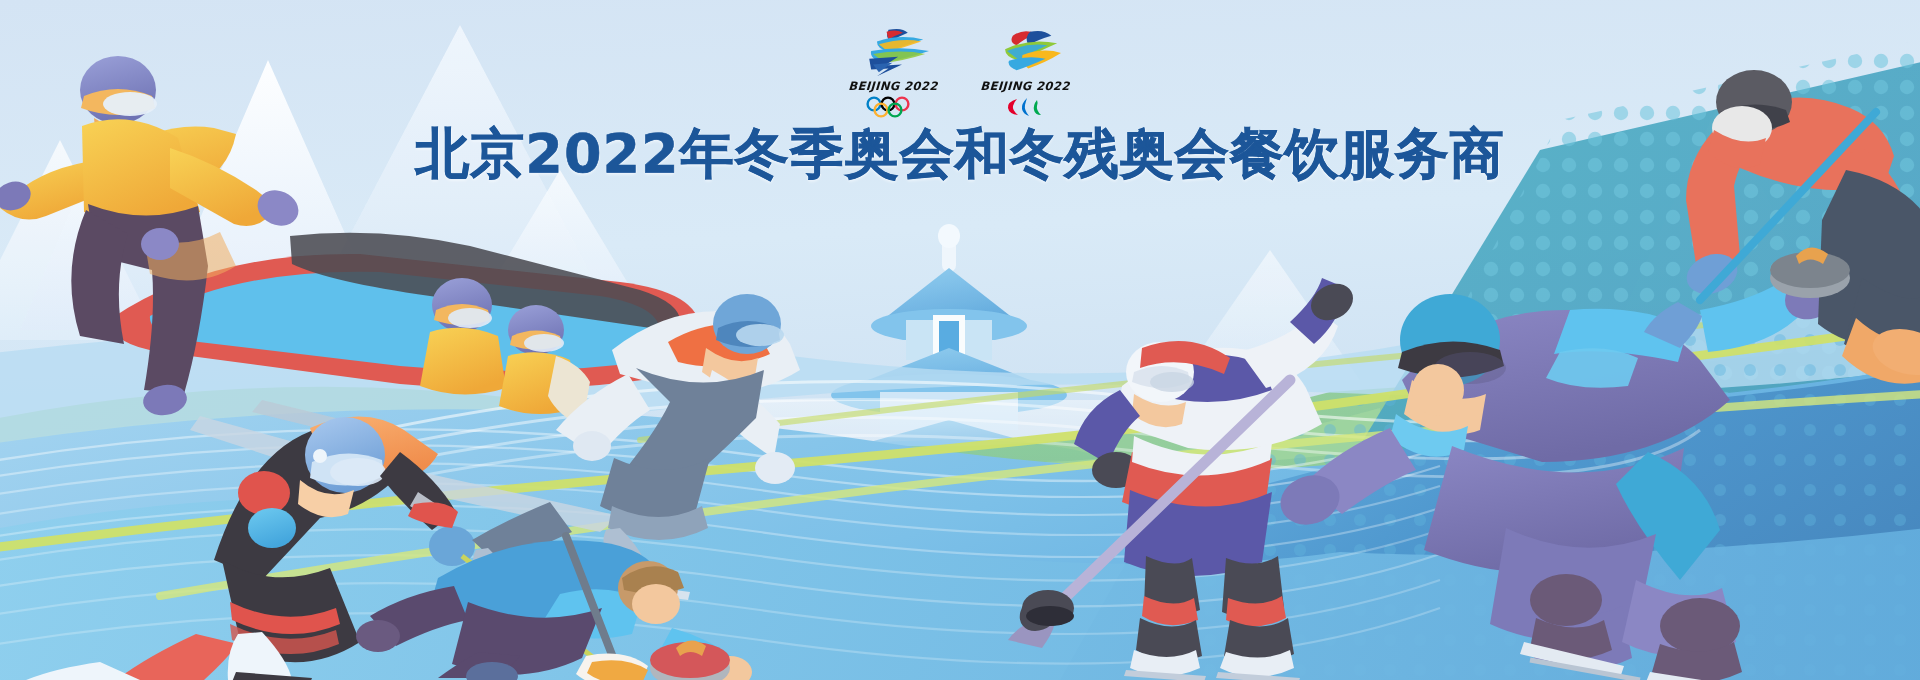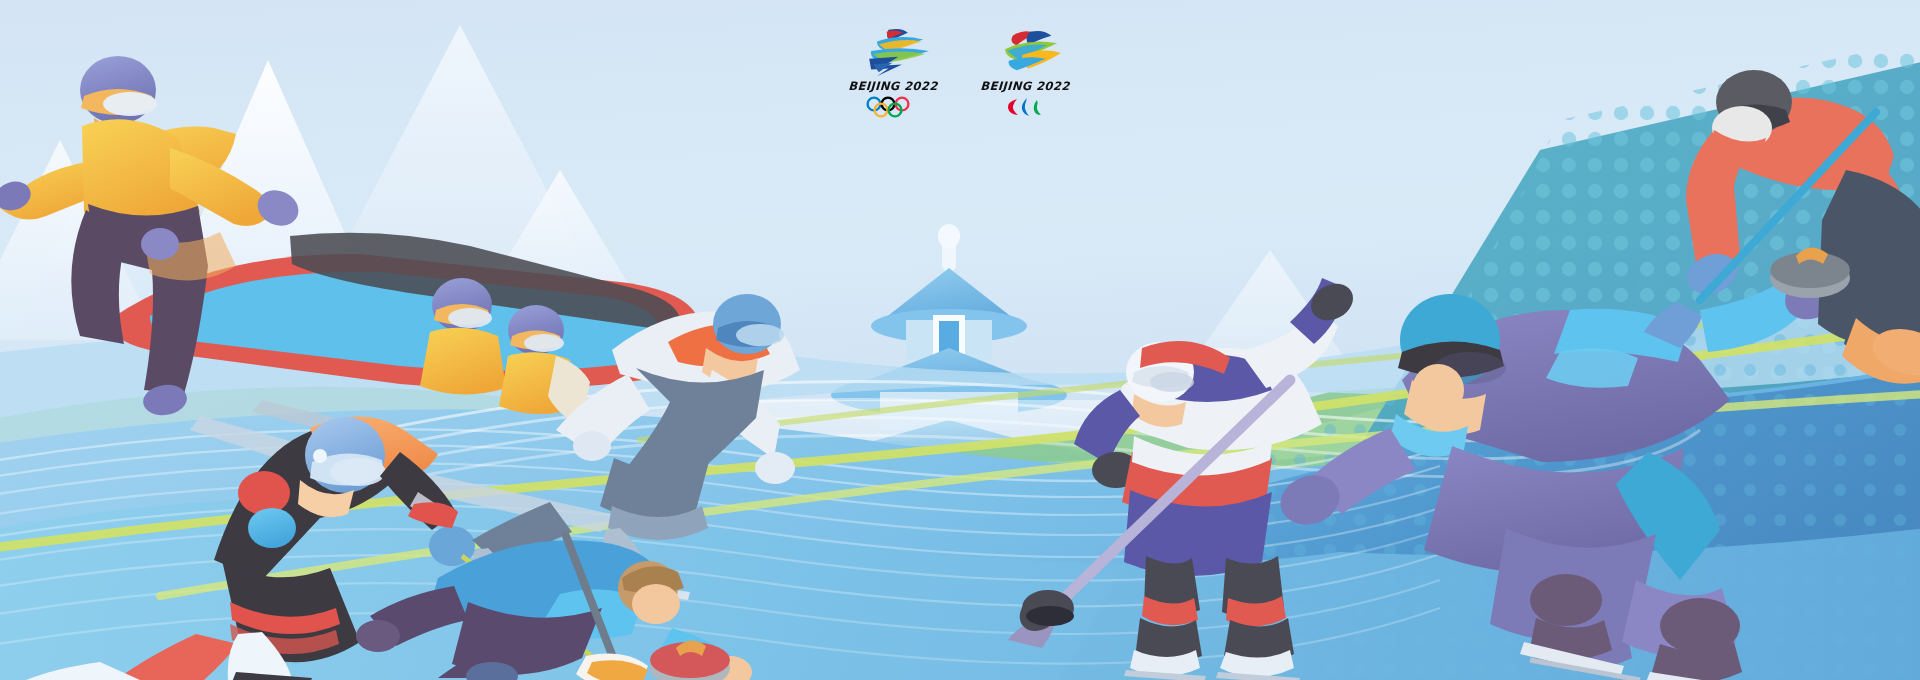--- a/index.html
+++ b/index.html
@@ -487,14 +487,17 @@
       </svg>
       <span class="wordmark">BEIJING 2022</span>
       <svg class="sym" width="46" height="22" viewBox="0 0 46 22">
         <path d="M14 3 Q4 6 5 12 Q6 18 15 19 Q9 14 10 10 Q11 6 14 3 Z" fill="#e4002b"></path>
         <path d="M24 2 Q18 8 19 13 Q20 18 26 20 Q21 14 22 9 Q23 5 24 2 Z" fill="#0072ce"></path>
         <path d="M34 4 Q30 9 31 14 Q32 19 38 19 Q33 14 34 10 Q35 6 34 4 Z" fill="#00a94f"></path>
       </svg>
     </div>
   </div>
 
+  <div class="title-wrap">
+    <span class="title">北京2022年冬季奥会和冬残奥会餐饮服务商</span>
+  </div>
 
 </div>
 
 </body></html>

